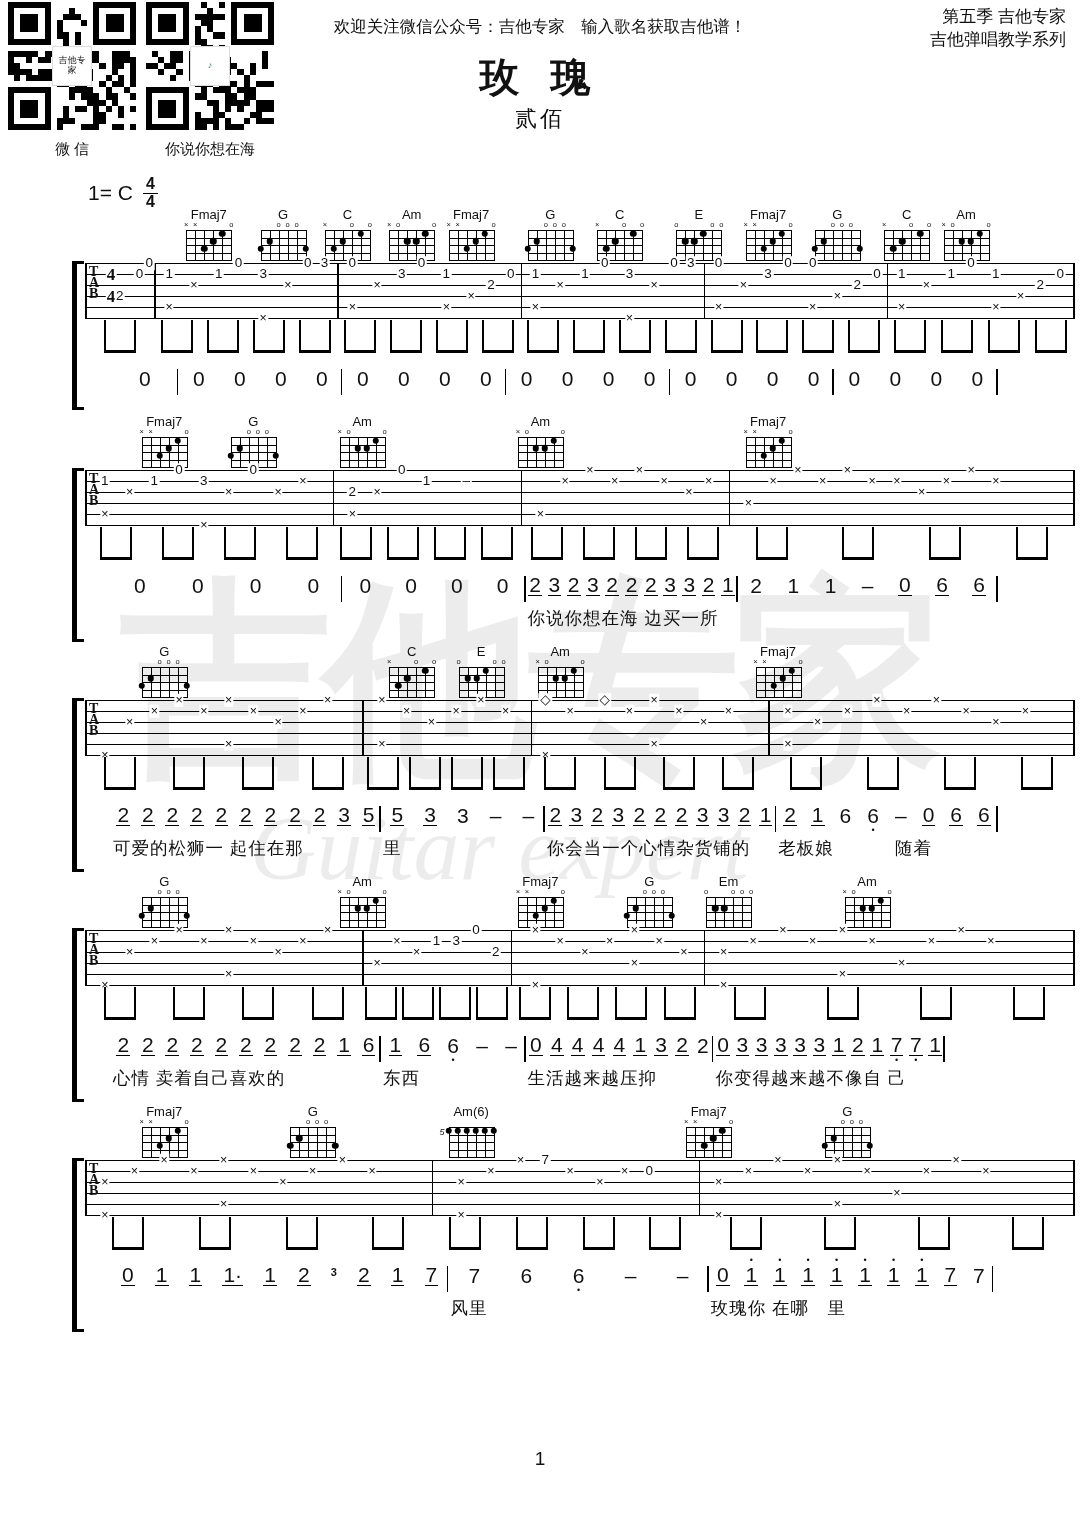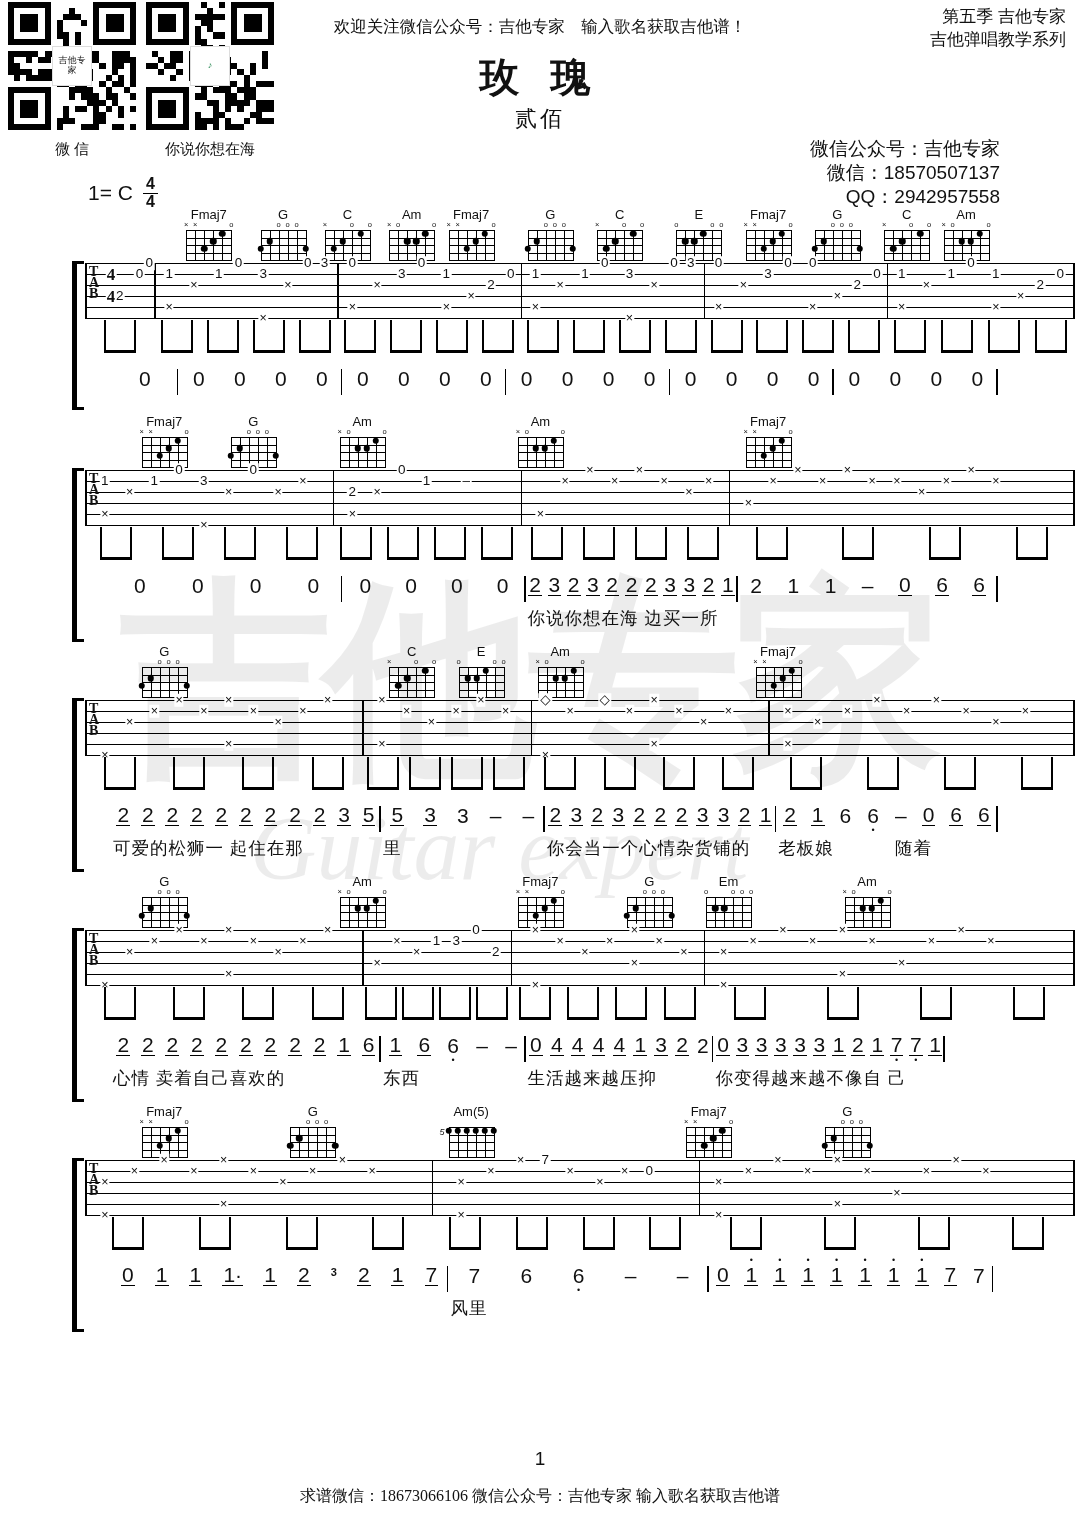--- a/index.html
+++ b/index.html
@@ -530,25 +530,20 @@
   </div>
   <div class="qr-label" style="position:absolute;left:146px;width:128px;top:140px">你说你想在海</div>
 
   <div class="welcome">欢迎关注微信公众号：吉他专家　输入歌名获取吉他谱！</div>
   <div class="series">
     <div>第五季 吉他专家</div>
     <div>吉他弹唱教学系列</div>
   </div>
   <div class="song-title">玫 瑰</div>
   <div class="song-artist">贰佰</div>
-  <div class="contact">
-    <div>微信公众号：吉他专家</div>
-    <div>微信：18570507137</div>
-    <div>QQ：2942957558</div>
-  </div>
   <div class="keysig">
     <span>1= C</span>
     <span class="ts">
       <span class="tsn">4</span>
       <span class="tsd">4</span>
     </span>
   </div>
 
   <div class="wm">吉他专家</div>
   <div class="wm-sub">Guitar expert</div>
@@ -2243,21 +2238,21 @@
               <div class="cg-l" style="left: 0px; top: 30px; width: 46px; height: 1px;"></div>
               <div class="mk" style="left: 18px;">o</div>
               <div class="mk" style="left: 27px;">o</div>
               <div class="mk" style="left: 36px;">o</div>
               <div class="dot" style="left: 0px; top: 18.75px;"></div>
               <div class="dot" style="left: 9px; top: 11.25px;"></div>
               <div class="dot" style="left: 45px; top: 18.75px;"></div>
             </div>
           </div>
           <div class="chip" style="left: 39%;">
-            <div class="chip-name">Am(5)</div>
+            <div class="chip-name">Am(6)</div>
             <div class="chip-grid">
               <div class="cg-l" style="left: 0px; top: 0px; width: 1px; height: 30px;"></div>
               <div class="cg-l" style="left: 9px; top: 0px; width: 1px; height: 30px;"></div>
               <div class="cg-l" style="left: 18px; top: 0px; width: 1px; height: 30px;"></div>
               <div class="cg-l" style="left: 27px; top: 0px; width: 1px; height: 30px;"></div>
               <div class="cg-l" style="left: 36px; top: 0px; width: 1px; height: 30px;"></div>
               <div class="cg-l" style="left: 45px; top: 0px; width: 1px; height: 30px;"></div>
               <div class="cg-l" style="left: 0px; top: 0px; width: 46px; height: 1px;"></div>
               <div class="cg-l" style="left: 0px; top: 7.5px; width: 46px; height: 1px;"></div>
               <div class="cg-l" style="left: 0px; top: 15px; width: 46px; height: 1px;"></div>
@@ -2510,20 +2505,20 @@
                 <div class="num">7</div>
                 <div class="ld"></div>
               </div>
               <div class="tok">
                 <div class="hd"></div>
                 <div class="num">7</div>
                 <div class="ld"></div>
               </div>
             </div>
             <div class="jbl"></div>
+            <div class="lyric">玫瑰你 在哪　里</div>
           </div>
         </div>
       </div>
     </div>
 
   <div class="page-num">1</div>
-  <div class="footer-text">求谱微信：18673066106 微信公众号：吉他专家 输入歌名获取吉他谱</div>
 </div>
 
 </body></html>

